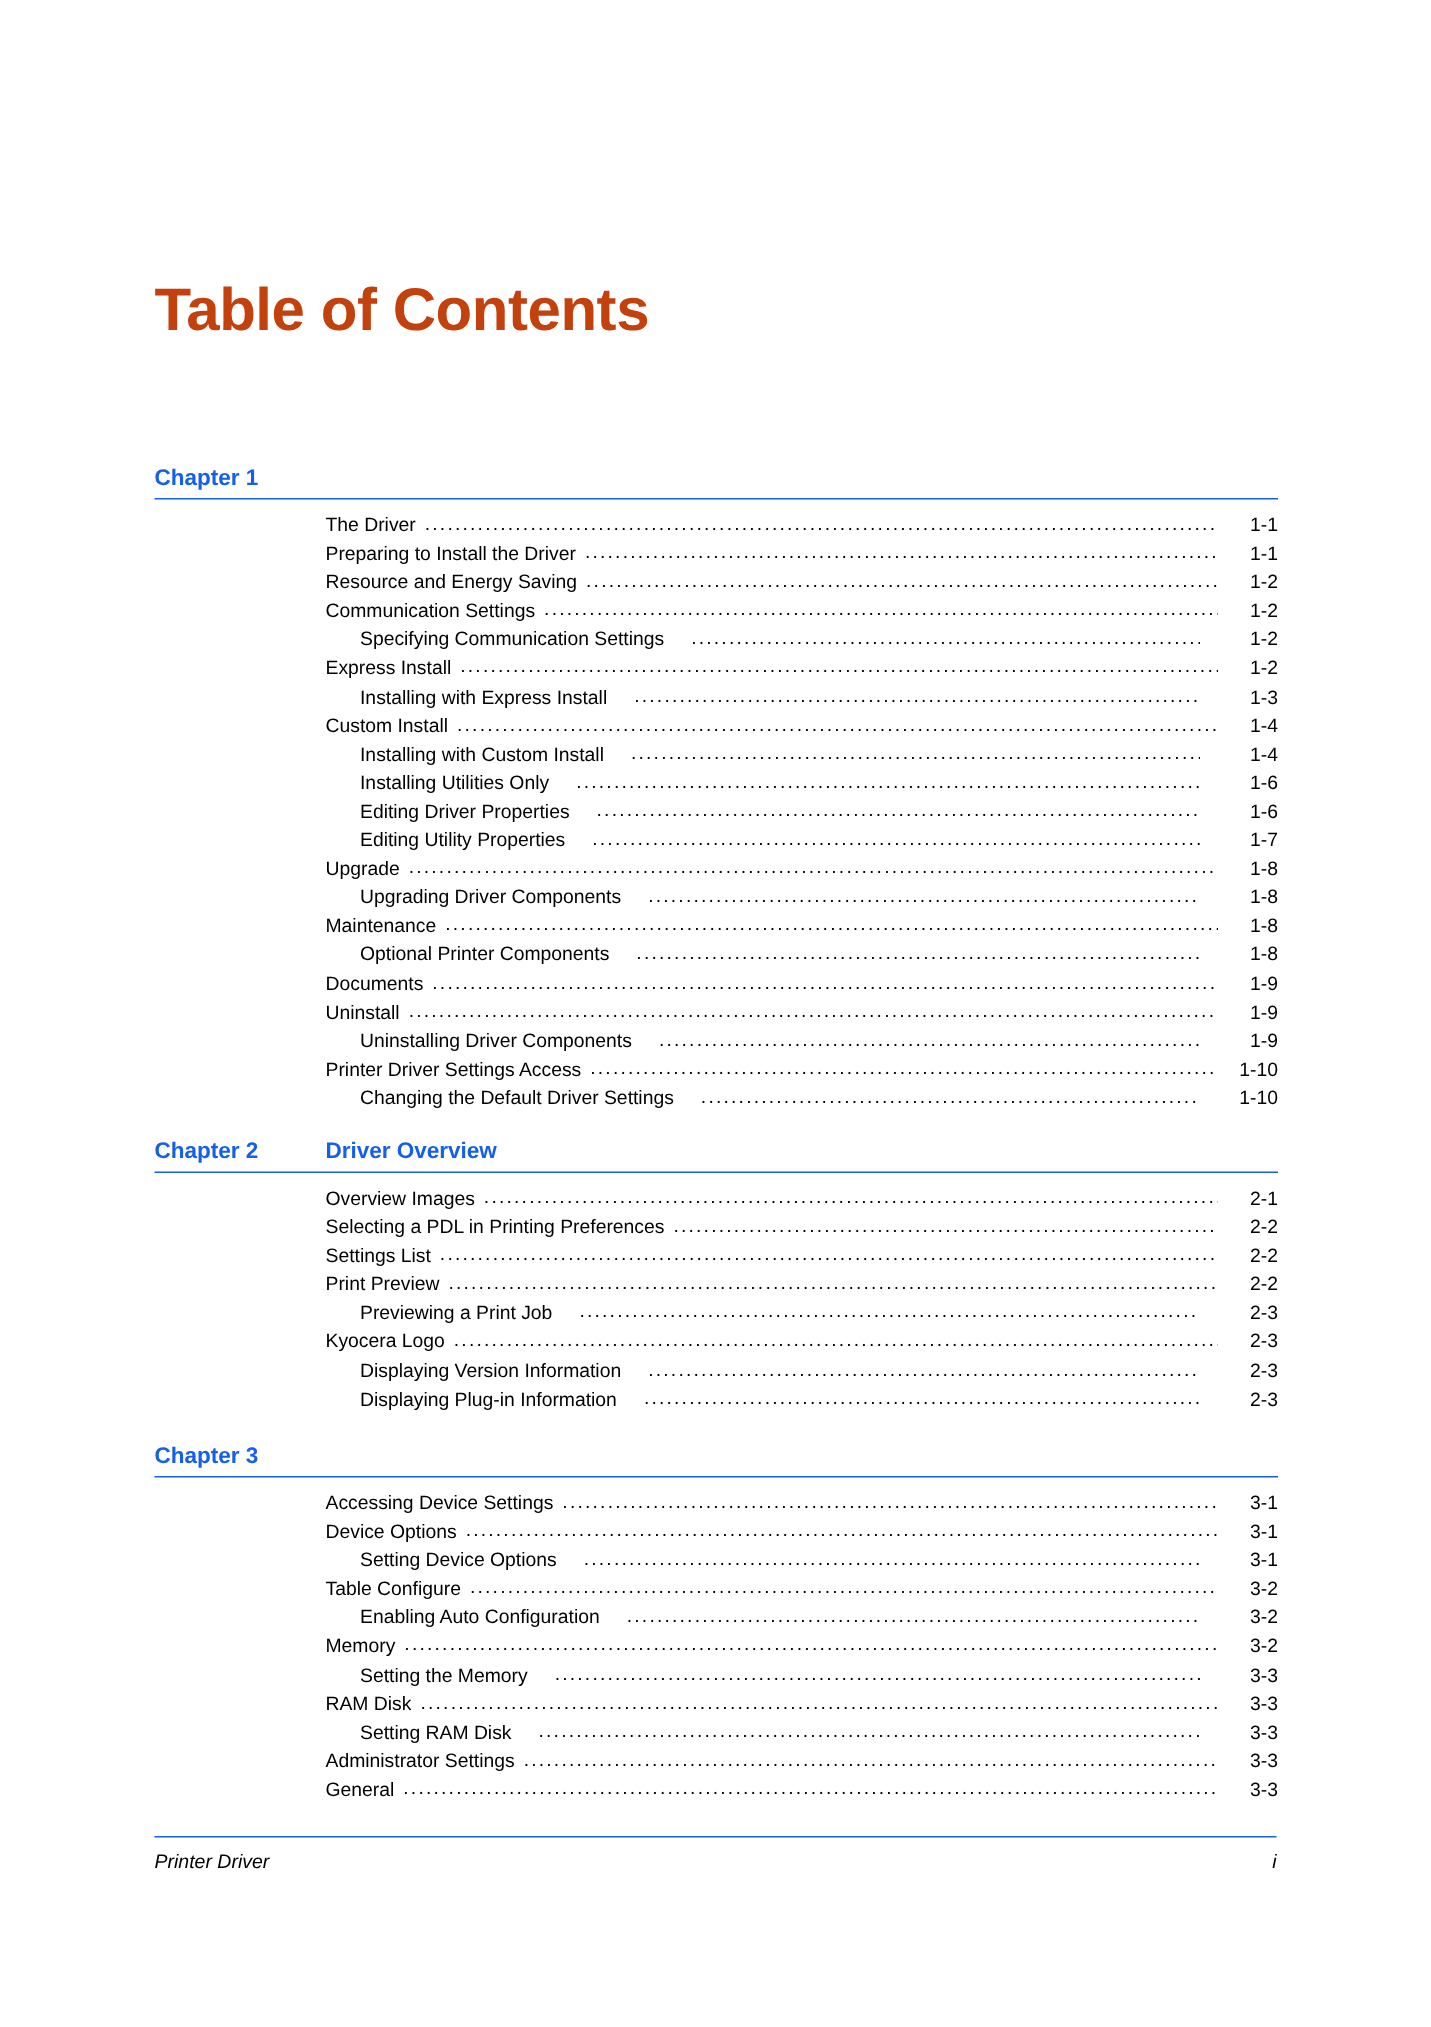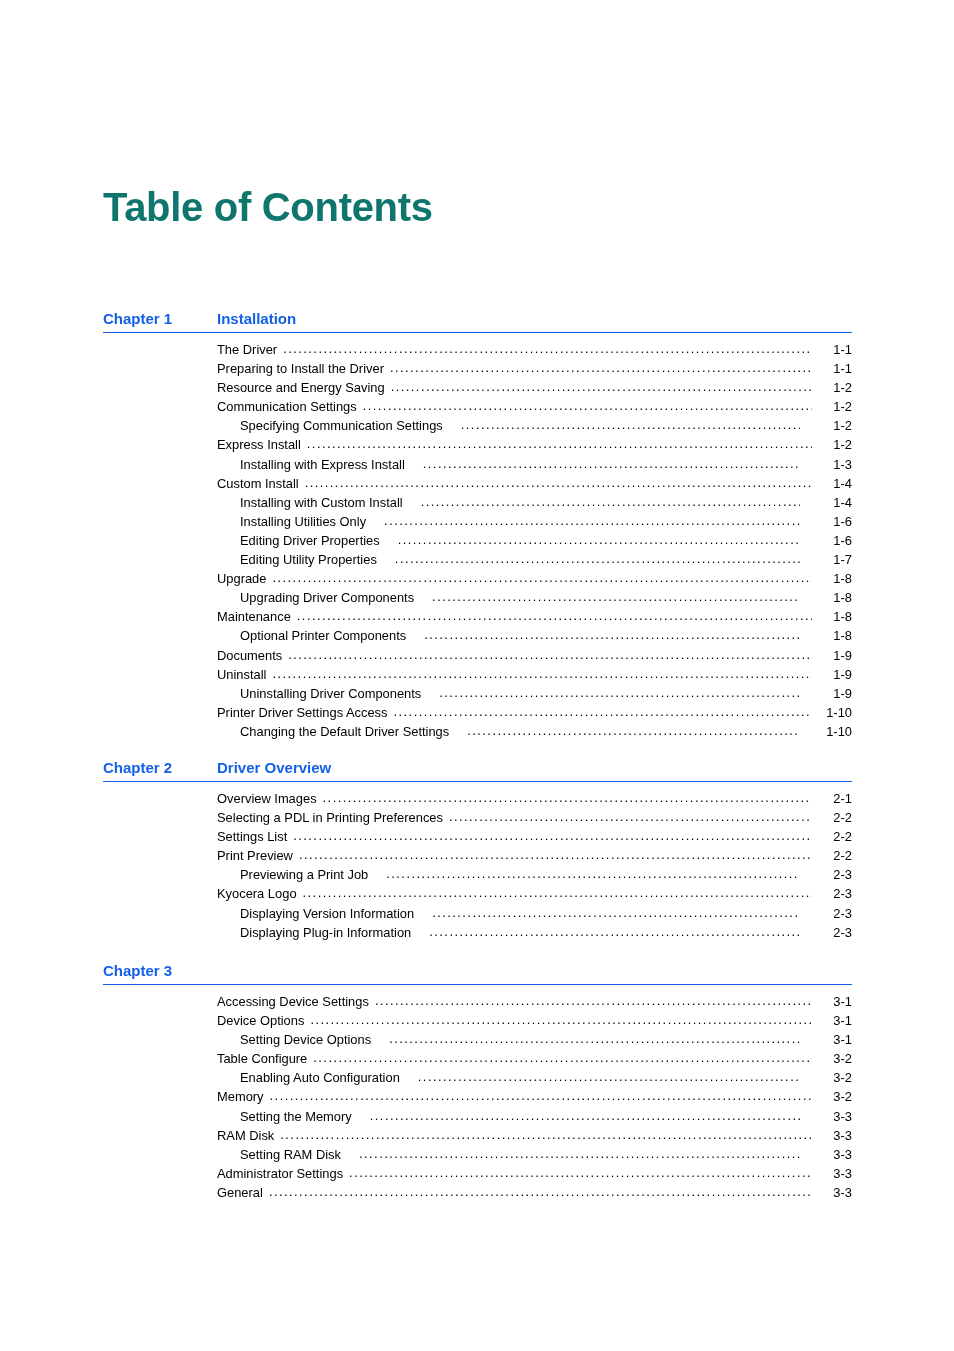--- a/index.html
+++ b/index.html
@@ -26,21 +26,21 @@
     background: #ffffff;
   }
 
   
   .doc-title {
     position: absolute;
     left: 103px;
     top: 160px;
     font-size: 40px;
     font-weight: bold;
-    color: #0f766e;
+    color: #c2410c;
     letter-spacing: -0.3px;
     line-height: 1;
     white-space: nowrap;
   }
 
   
   .toc {
     position: absolute;
     left: 0;
     top: 0;
@@ -135,21 +135,20 @@
 <body>
 
 <div class="page">
 
   <h1 class="doc-title">Table of Contents</h1>
 
   <div class="toc" id="toc-root">
       <div class="chapter-block" style="top: 310px;">
         <div class="chapter-head">
           <span class="chapter-num">Chapter 1</span>
-          <span class="chapter-title">Installation</span>
         </div>
         <div class="entries">
           <div class="entry lvl1">
             <span class="entry-label">The Driver</span>
             <span class="entry-dots"></span>
             <span class="entry-page">1-1</span>
           </div>
           <div class="entry lvl1">
             <span class="entry-label">Preparing to Install the Driver</span>
             <span class="entry-dots"></span>
@@ -357,14 +356,18 @@
           </div>
           <div class="entry lvl1">
             <span class="entry-label">General</span>
             <span class="entry-dots"></span>
             <span class="entry-page">3-3</span>
           </div>
         </div>
       </div>
     </div>
 
+  <div class="footer">
+    <span class="footer-left">Printer Driver</span>
+    <span class="footer-right">i</span>
+  </div>
 
 </div>
 
 </body></html>

